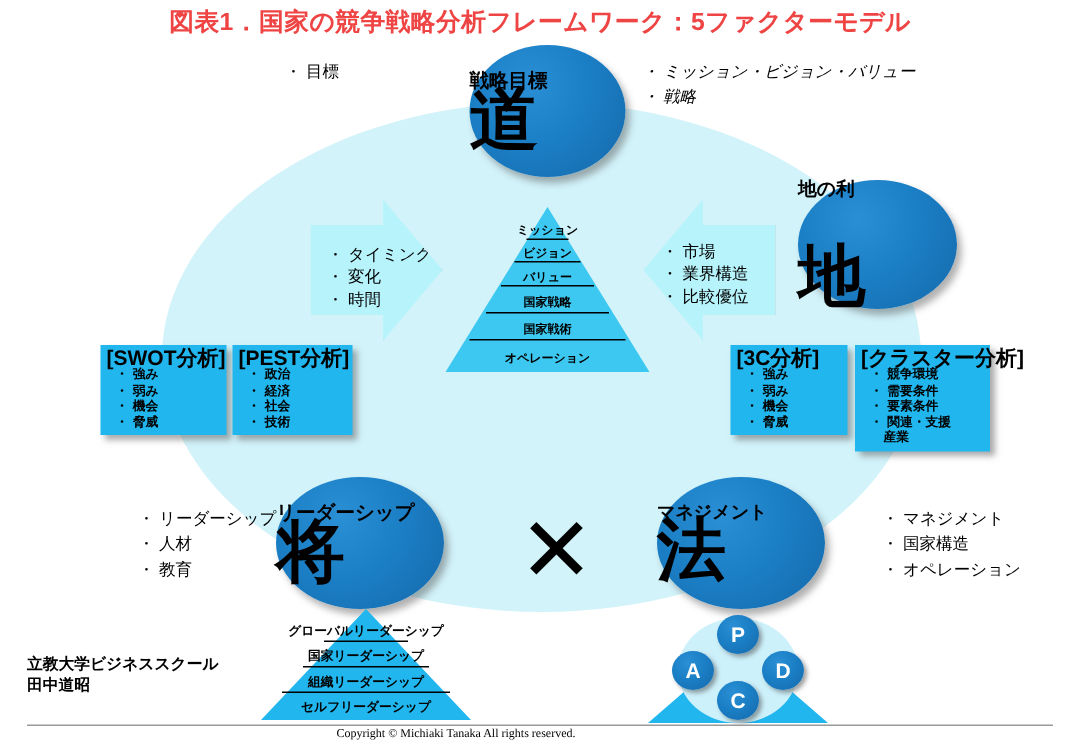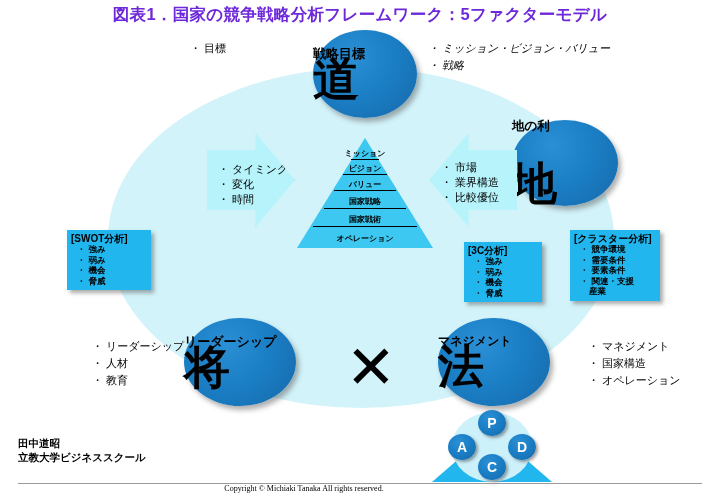--- a/index.html
+++ b/index.html
@@ -6,21 +6,21 @@
   body{
     width:720px;height:498px;background:#ffffff;overflow:hidden;position:relative;
     font-family:"Liberation Sans","DejaVu Sans",sans-serif;color:#000;
   }
   #stage{position:absolute;left:0;top:0;width:720px;height:498px;}
   .abs{position:absolute;}
 
   
   #title{
     left:0;top:4px;width:720px;text-align:center;
-    font-size:16.5px;font-weight:bold;letter-spacing:0.3px;color:#6d28d9;
+    font-size:16.5px;font-weight:bold;letter-spacing:0.3px;color:#ef4444;
   }
 
   
   #backdrop{
     left:108px;top:68px;width:506px;height:340px;
     background:#d2f3fa;border-radius:50%;
   }
 
   
   .bcircle{
@@ -33,21 +33,21 @@
   .bcircle .sub{font-size:12.5px;font-weight:bold;line-height:1;margin-bottom:-2px;}
   .bcircle .kanji{font-weight:bold;line-height:0.95;}
 
   #c-michi{left:313px;top:30px;width:104px;height:88px;}
   #c-michi .sub{font-size:13px;}
   #c-michi .kanji{font-size:46px;margin-top:0px;}
 
   #c-ten{left:108px;top:120px;width:106px;height:86px;}
   #c-ten .kanji{font-size:45px;}
 
-  #c-chi{left:512px;top:120px;width:106px;height:86px;gap:32px;}
+  #c-chi{left:532px;top:120px;width:106px;height:86px;gap:32px;}
   #c-chi .kanji{font-size:45px;}
 
   #c-shou{left:184px;top:318px;width:112px;height:88px;}
   #c-shou .sub{font-size:13px;}
   #c-shou .kanji{font-size:46px;}
 
   #c-hou{left:438px;top:318px;width:112px;height:88px;}
   #c-hou .sub{font-size:12px;}
   #c-hou .kanji{font-size:46px;}
 
@@ -60,21 +60,21 @@
   #bl-top-right{left:428px;top:40px;font-style:italic;}
   #bl-bot-left{left:92px;top:338px;}
   #bl-bot-right{left:588px;top:338px;}
   #bl-bot-left .row, #bl-bot-right .row{line-height:17px;}
   #bl-top-left .row, #bl-top-right .row{line-height:17px;}
 
   
   .chev{
     background:#b6f3fb;
     box-shadow:3px 3px 4px rgba(90,90,90,0.45);
-    display:flex;align-items:center;font-family:Liberation Mono, monospace;
+    display:flex;align-items:center;
   }
   #arrow-left{
     left:207px;top:133px;width:88px;height:94px;
     clip-path:polygon(0 18%,55% 18%,55% 0,100% 50%,55% 100%,55% 82%,0 82%);
   }
   #arrow-right{
     left:429px;top:133px;width:88px;height:94px;
     clip-path:polygon(100% 18%,45% 18%,45% 0,0 50%,45% 100%,45% 82%,100% 82%);
   }
   .chev .blist{position:absolute;}
@@ -96,28 +96,28 @@
   #pyramid .sep{
     position:absolute;height:1px;background:#000;
   }
 
   
   .abox{
     background:#21b6ee;
     box-shadow:3px 3px 4px rgba(90,90,90,0.5);
     padding:3px 4px 4px 4px;
   }
-  .abox .hd{font-size:10px;font-weight:bold;color:#000;line-height:11px;white-space:nowrap;}
+  .abox .hd{font-size:14px;font-weight:bold;color:#000;line-height:11px;white-space:nowrap;}
   .abox .it{font-size:8.5px;font-weight:bold;color:#000;line-height:10.5px;white-space:nowrap;padding-left:6px;}
   .abox .it::before{content:"・";margin-right:3px;}
   .abox .it.cont::before{content:"";margin-right:0;padding-left:9px;}
 
   #box-swot{left:67px;top:230px;width:76px;}
   #box-pest{left:155px;top:230px;width:72px;}
-  #box-3c{left:464px;top:230px;width:70px;margin-top:12px;}
+  #box-3c{left:487px;top:230px;width:70px;}
   #box-cluster{left:570px;top:230px;width:82px;}
 
   
   #xmark{
     left:340px;top:336px;width:62px;height:62px;
     color:#000;font-size:60px;font-weight:bold;line-height:62px;text-align:center;
     font-family:"DejaVu Sans",sans-serif;
   }
 
   
@@ -235,20 +235,27 @@
   </div>
 
   <div class="abs abox" id="box-swot">
     <div class="hd">[SWOT分析]</div>
     <div class="it">強み</div>
     <div class="it">弱み</div>
     <div class="it">機会</div>
     <div class="it">脅威</div>
   </div>
 
+  <div class="abs abox" id="box-pest">
+    <div class="hd">[PEST分析]</div>
+    <div class="it">政治</div>
+    <div class="it">経済</div>
+    <div class="it">社会</div>
+    <div class="it">技術</div>
+  </div>
 
   <div class="abs abox" id="box-3c">
     <div class="hd">[3C分析]</div>
     <div class="it">強み</div>
     <div class="it">弱み</div>
     <div class="it">機会</div>
     <div class="it">脅威</div>
   </div>
 
   <div class="abs abox" id="box-cluster">
@@ -266,31 +273,41 @@
     <div class="row">教育</div>
   </div>
   <div class="abs blist" id="bl-bot-right">
     <div class="row">マネジメント</div>
     <div class="row">国家構造</div>
     <div class="row">オペレーション</div>
   </div>
 
   <div class="abs" id="xmark">✕</div>
 
+  <div class="abs" id="lpyr">
+    <div class="tri"></div>
+    <div class="sep" style="left:42px;top:21px;width:56px;"></div>
+    <div class="sep" style="left:28px;top:38px;width:84px;"></div>
+    <div class="sep" style="left:14px;top:55px;width:112px;"></div>
+    <div class="lvl" style="top:10px;">グローバルリーダーシップ</div>
+    <div class="lvl" style="top:27px;">国家リーダーシップ</div>
+    <div class="lvl" style="top:44px;">組織リーダーシップ</div>
+    <div class="lvl" style="top:61px;">セルフリーダーシップ</div>
+  </div>
 
   <div class="abs" id="pdca">
     <div class="tri"></div>
     <div class="halo"></div>
     <div class="node n-p">P</div>
     <div class="node n-d">D</div>
     <div class="node n-c">C</div>
     <div class="node n-a">A</div>
   </div>
 
   <div class="abs" id="source">
+    <div>立教大学ビジネススクール</div>
     <div>田中道昭</div>
-    <div>立教大学ビジネススクール</div>
   </div>
 
   <div class="abs" id="rule"></div>
   <div class="abs" id="copyright">Copyright © Michiaki Tanaka  All rights reserved.</div>
 
 </div>
 
 </body></html>

